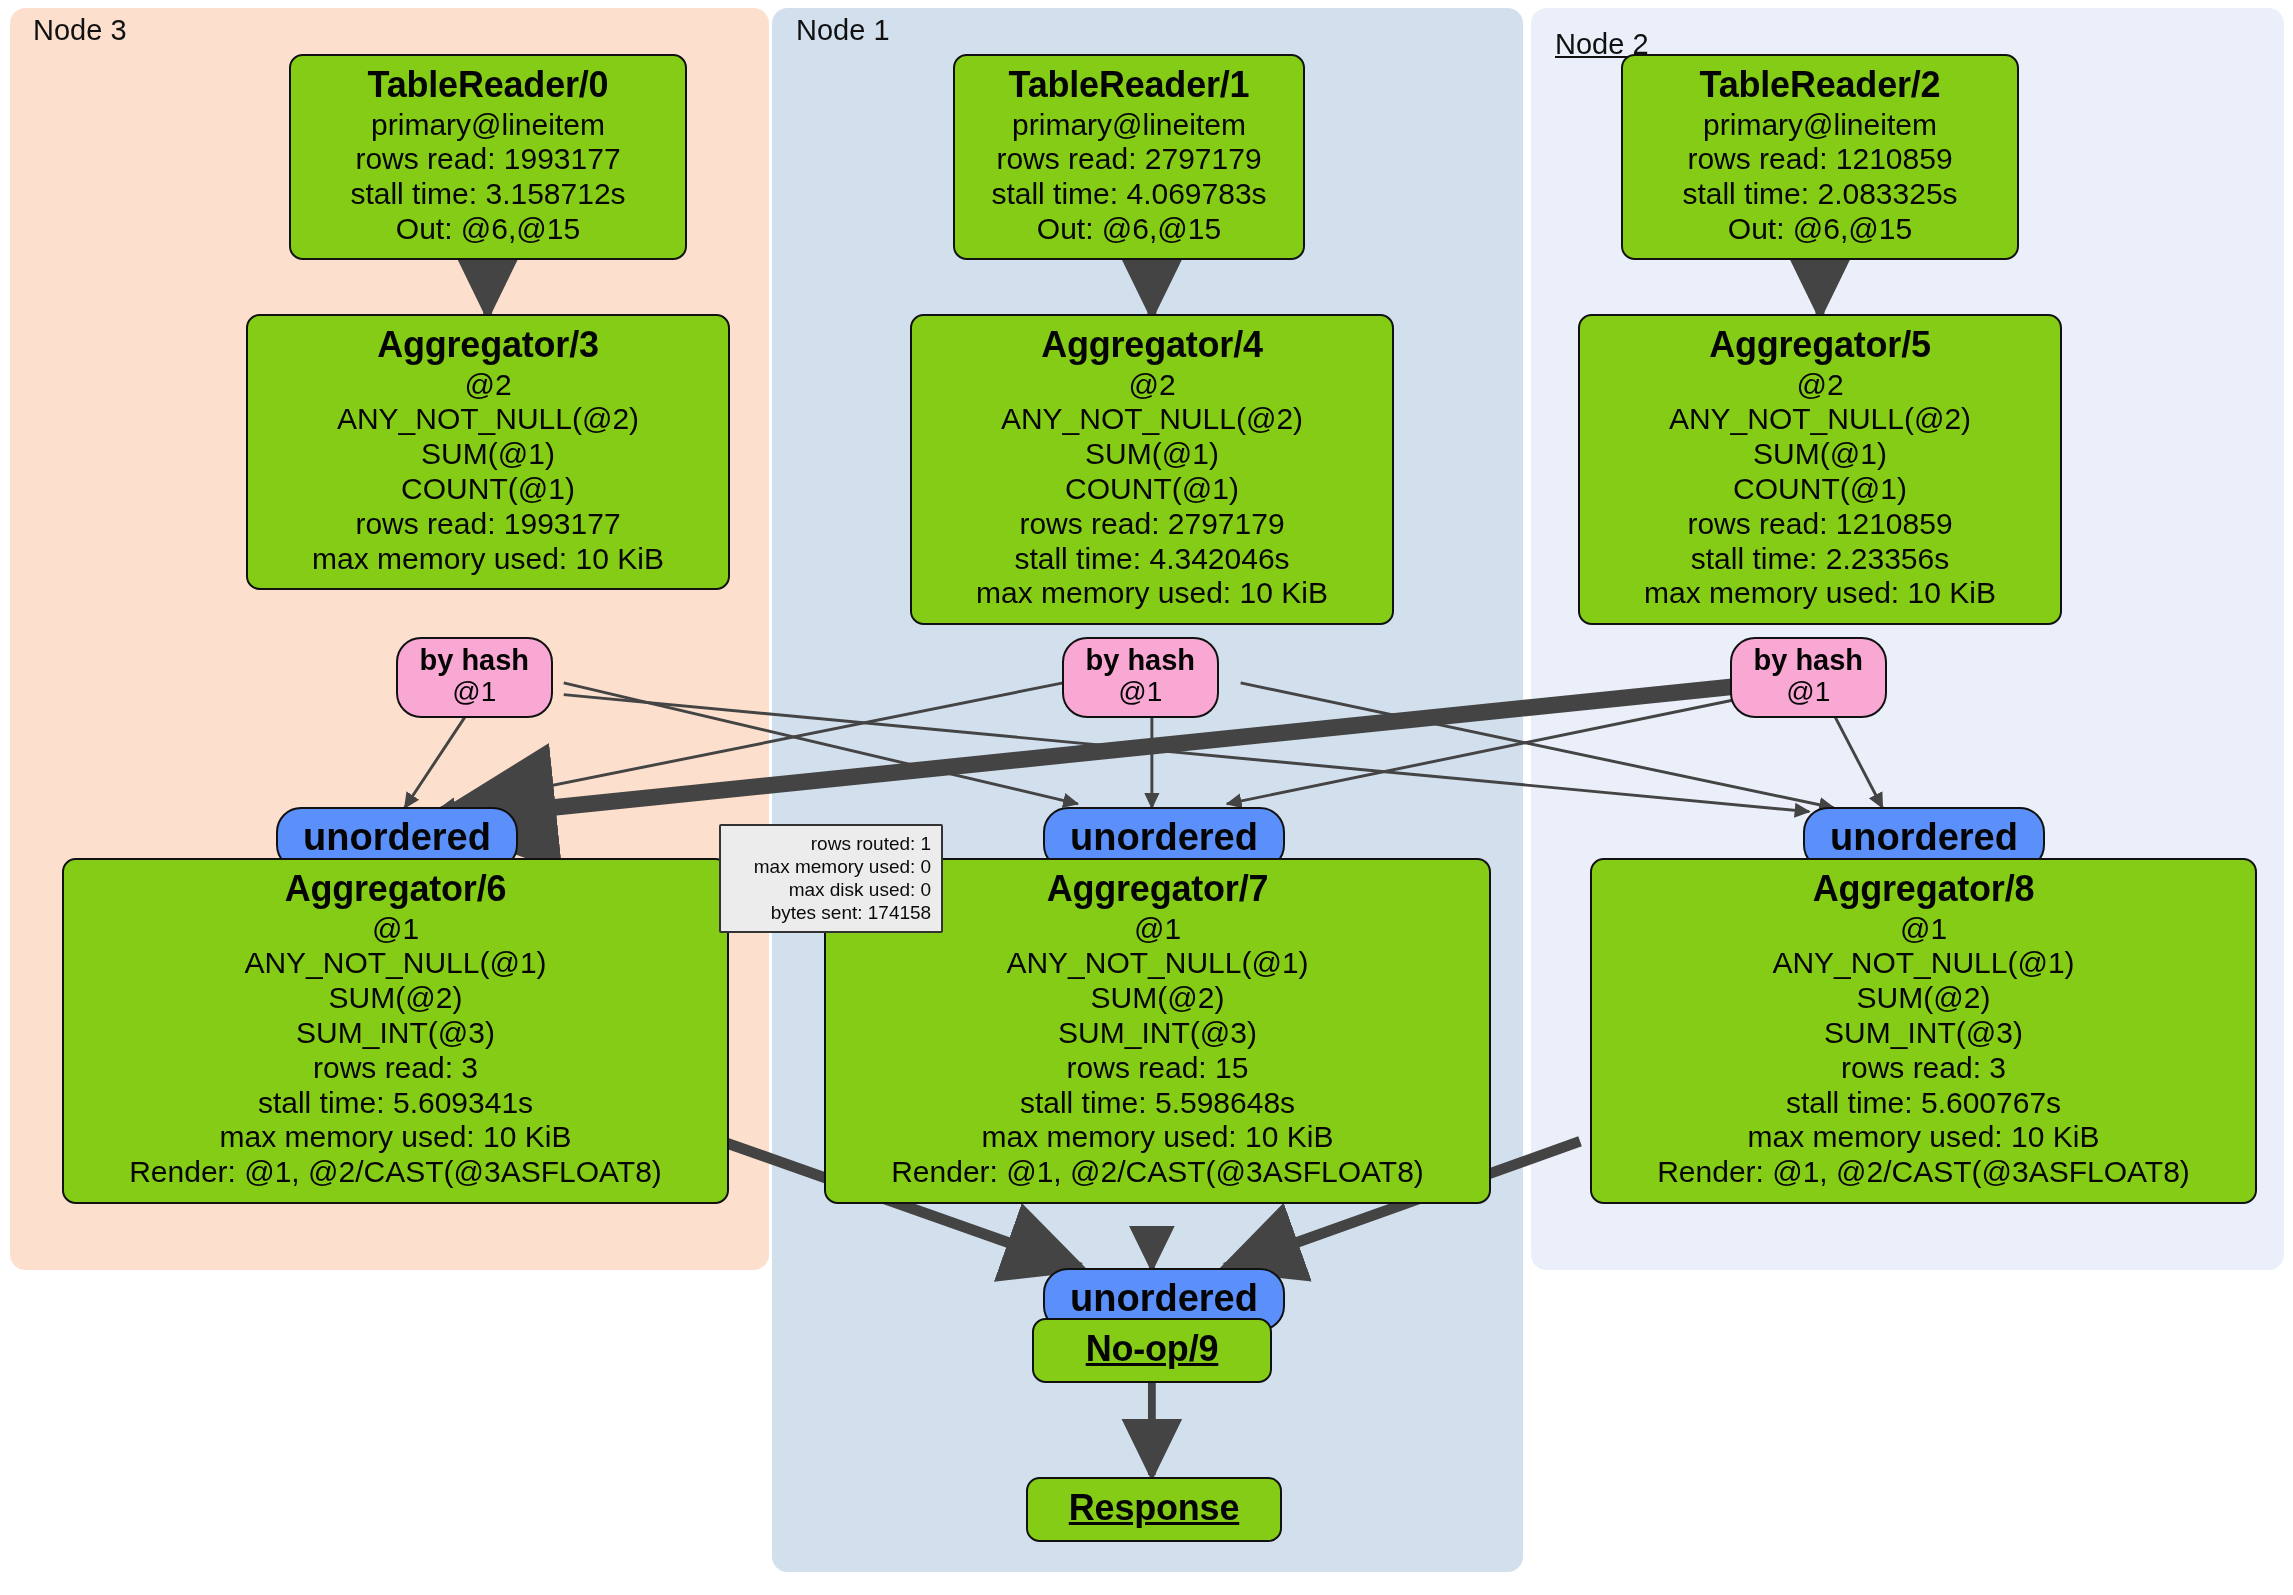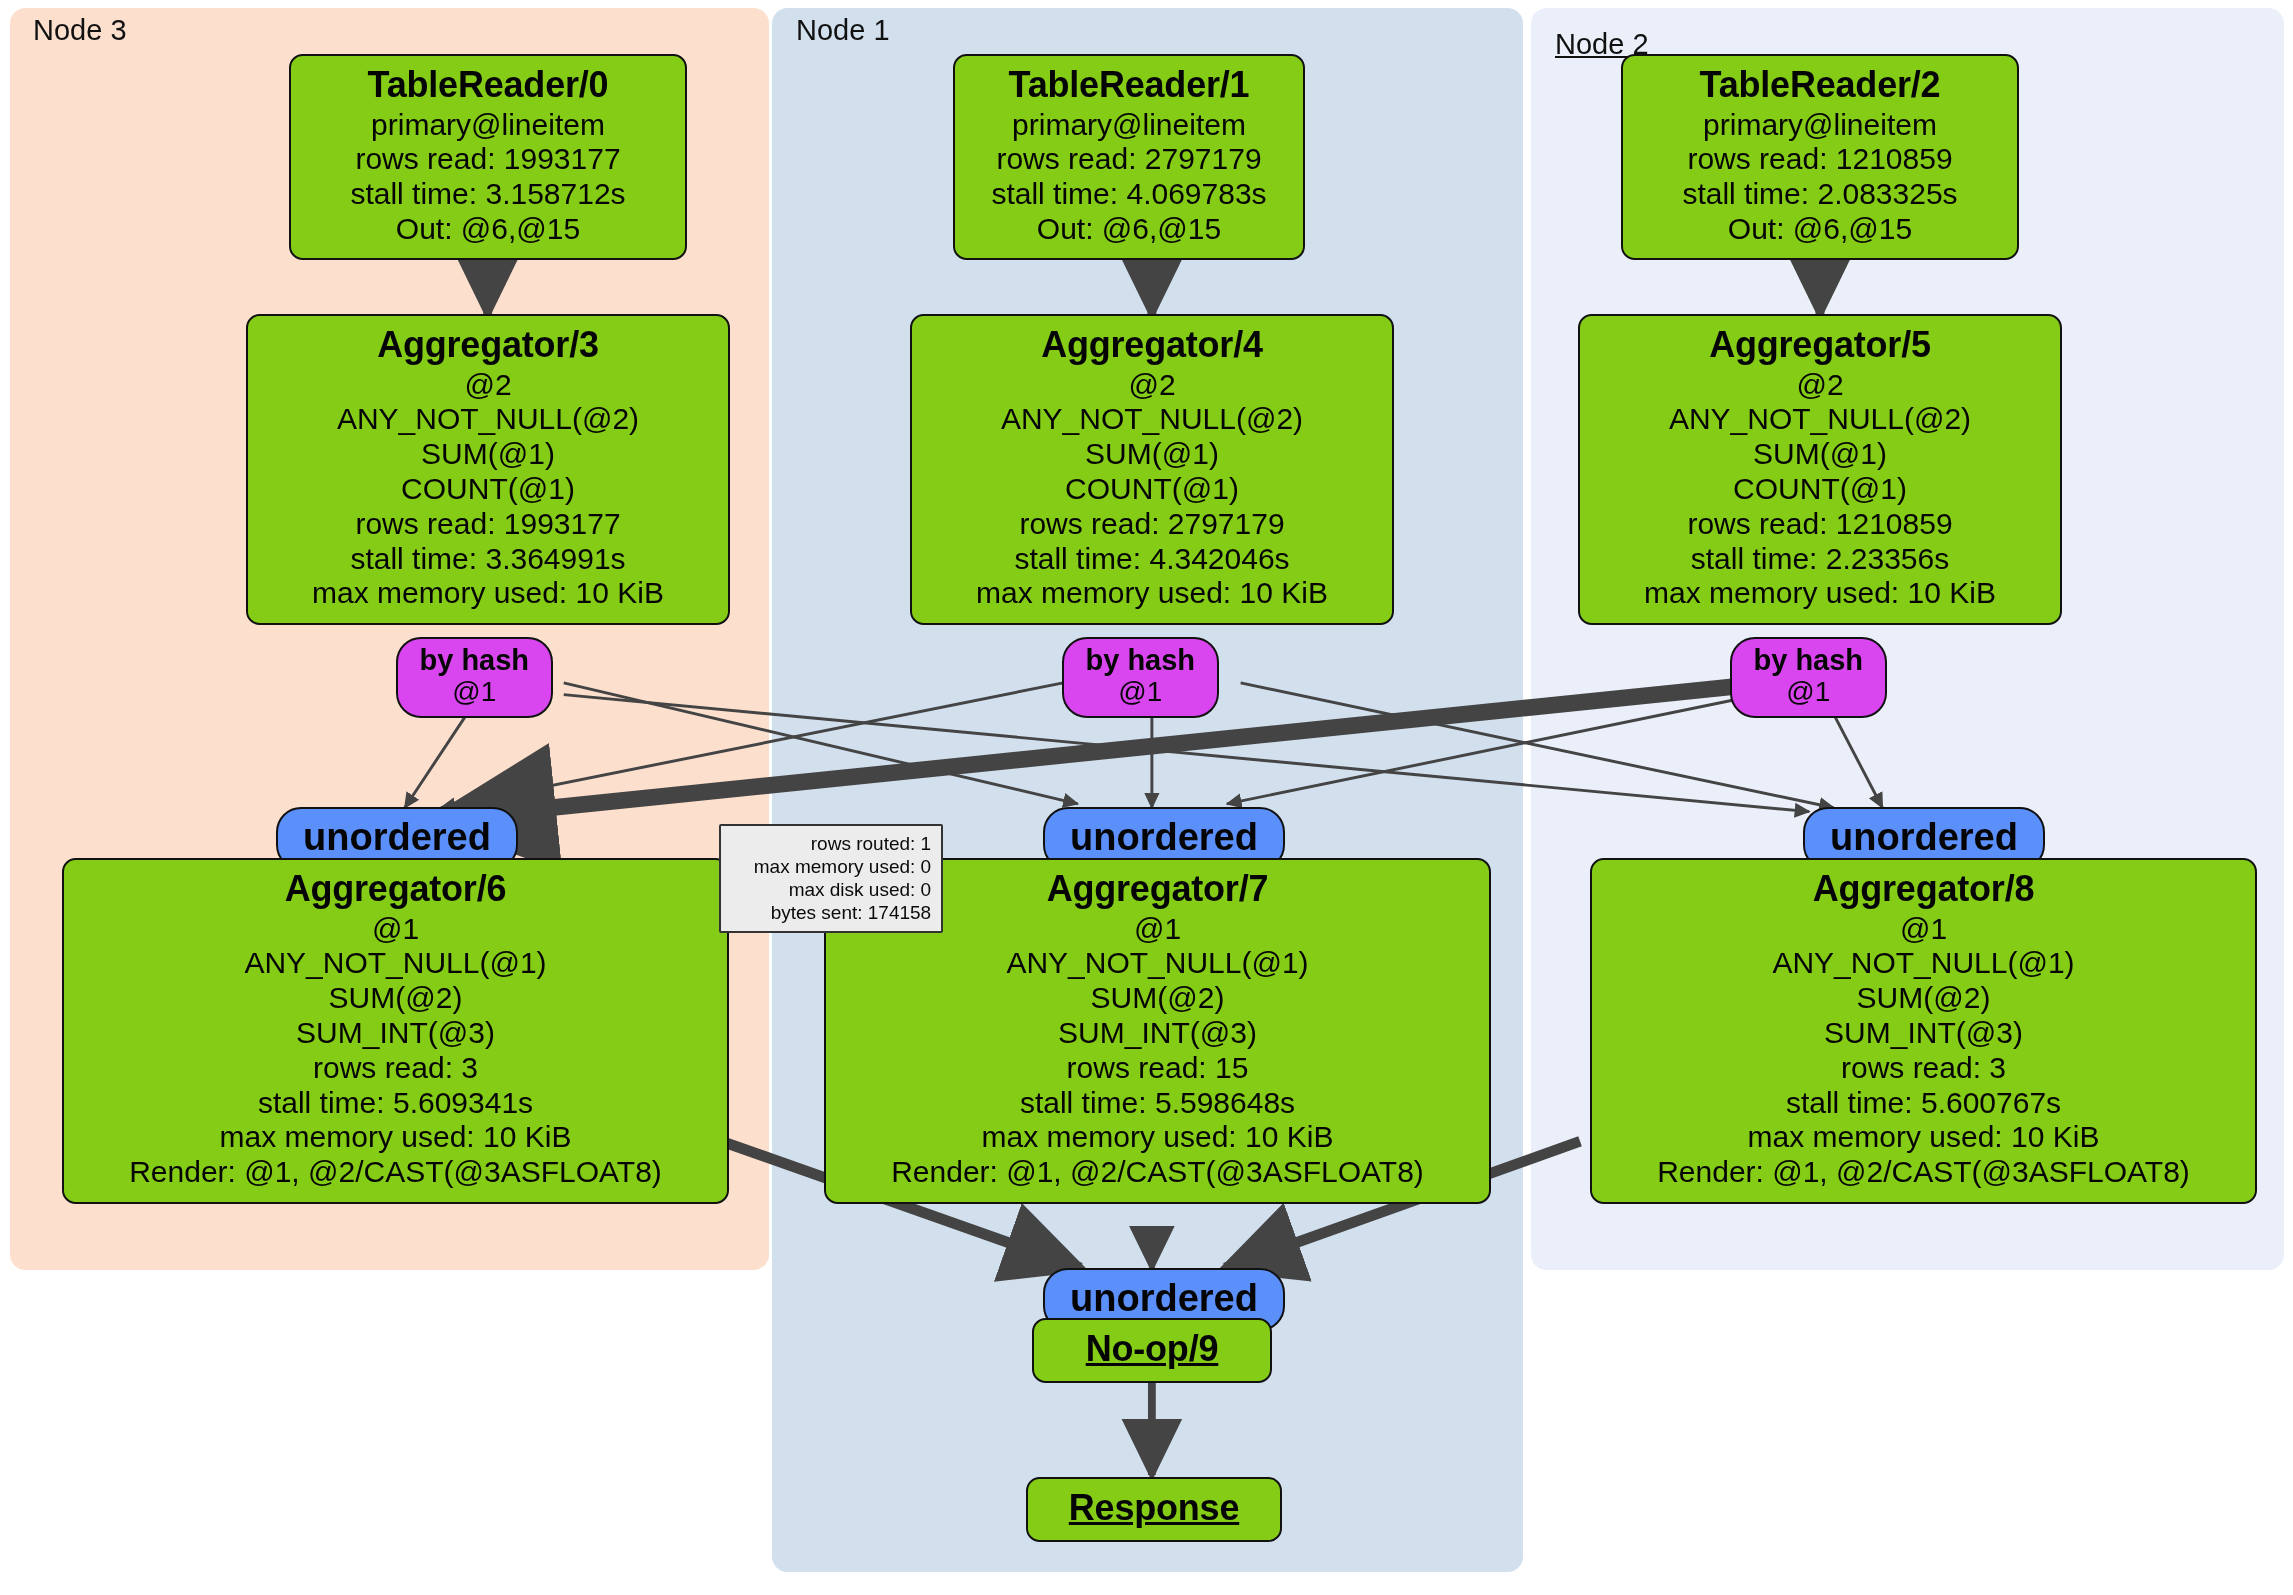--- a/index.html
+++ b/index.html
@@ -62,21 +62,21 @@
   .pill {
     position: absolute;
     border: 2.9px solid #111111;
     border-radius: 25px;
     text-align: center;
     font-family: "Liberation Sans", sans-serif;
     line-height: 1.1;
     color: #050505;
   }
   .pill.hash {
-    background: #d946ef;
+    background: #f9a8d4;
     font-size: 29px;
     padding: 5.9px 21.5px 8.8px 21.5px;
   }
   .pill.hash .hl1 { font-weight: bold; display:block; }
   .pill.hash .hl2 { display:block; font-size: 28px; }
   .pill.unordered {
     background: #5b8ff9;
     font-weight: bold;
     font-size: 38px;
     padding: 7.8px 25px 9.8px 25px;
@@ -172,21 +172,20 @@
     <span class="ln">Out: @6,@15</span>
   </div>
 
   <div class="proc" style="left:246px; top:314px; width:484px;">
     <span class="ttl">Aggregator/3</span>
     <span class="ln">@2</span>
     <span class="ln">ANY_NOT_NULL(@2)</span>
     <span class="ln">SUM(@1)</span>
     <span class="ln">COUNT(@1)</span>
     <span class="ln">rows read: 1993177</span>
-    <span class="ln">stall time: 3.364991s</span>
     <span class="ln">max memory used: 10 KiB</span>
   </div>
 
   <div class="proc" style="left:910px; top:314px; width:484px;">
     <span class="ttl">Aggregator/4</span>
     <span class="ln">@2</span>
     <span class="ln">ANY_NOT_NULL(@2)</span>
     <span class="ln">SUM(@1)</span>
     <span class="ln">COUNT(@1)</span>
     <span class="ln">rows read: 2797179</span>

